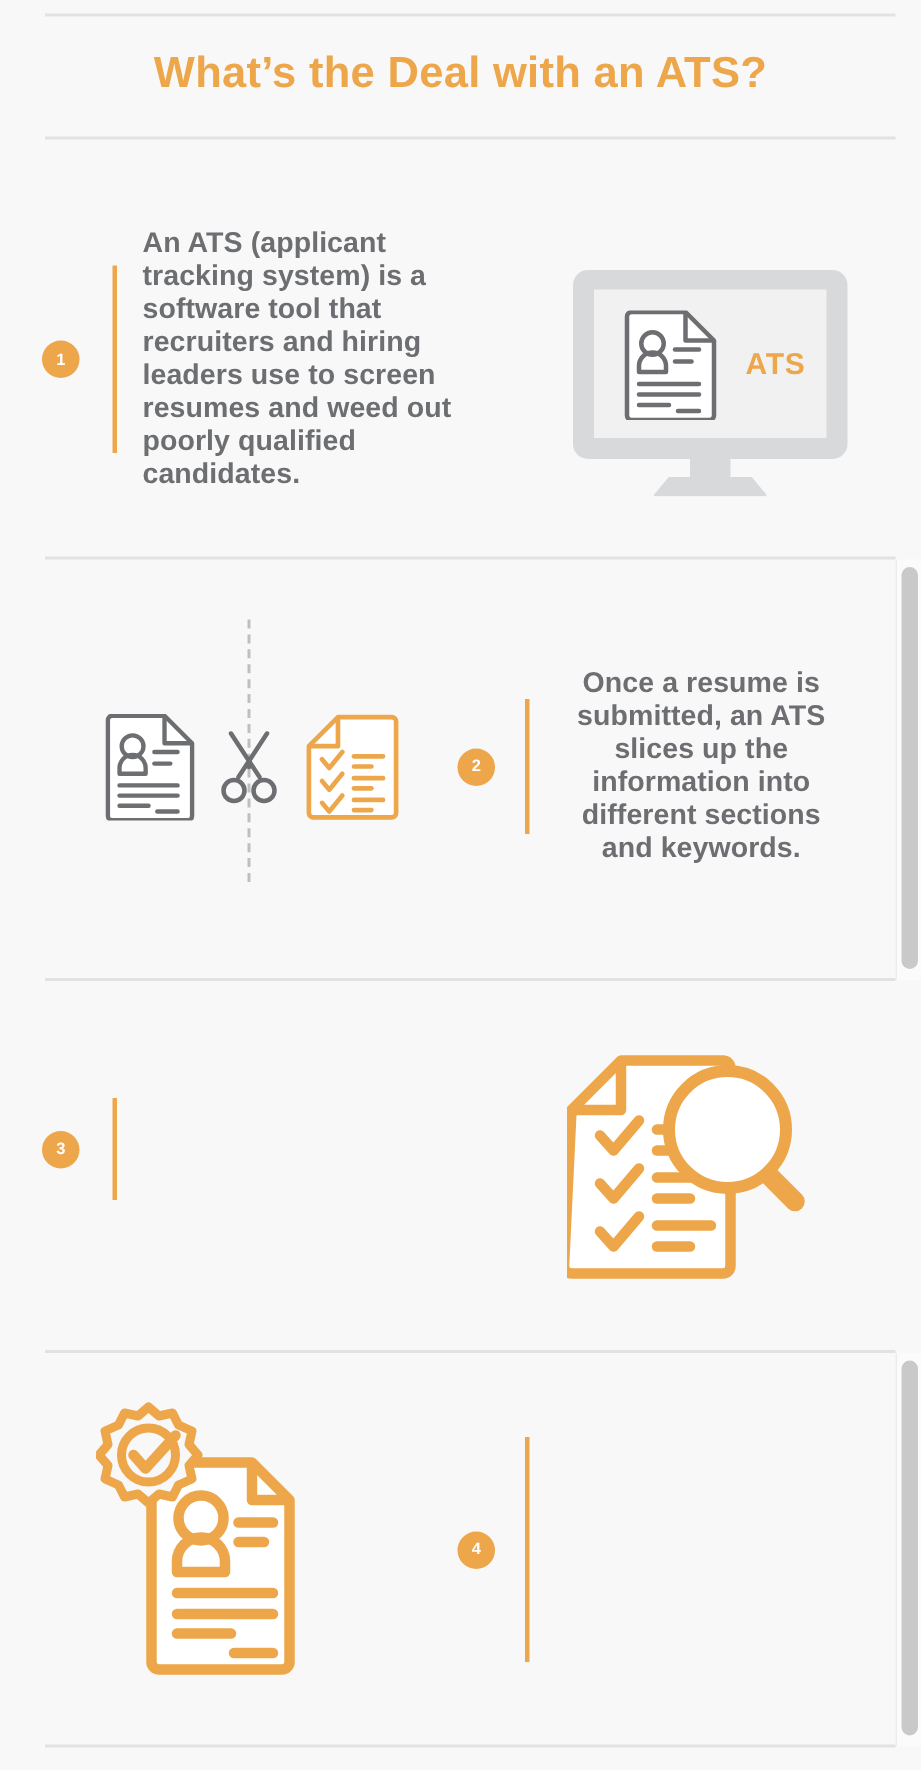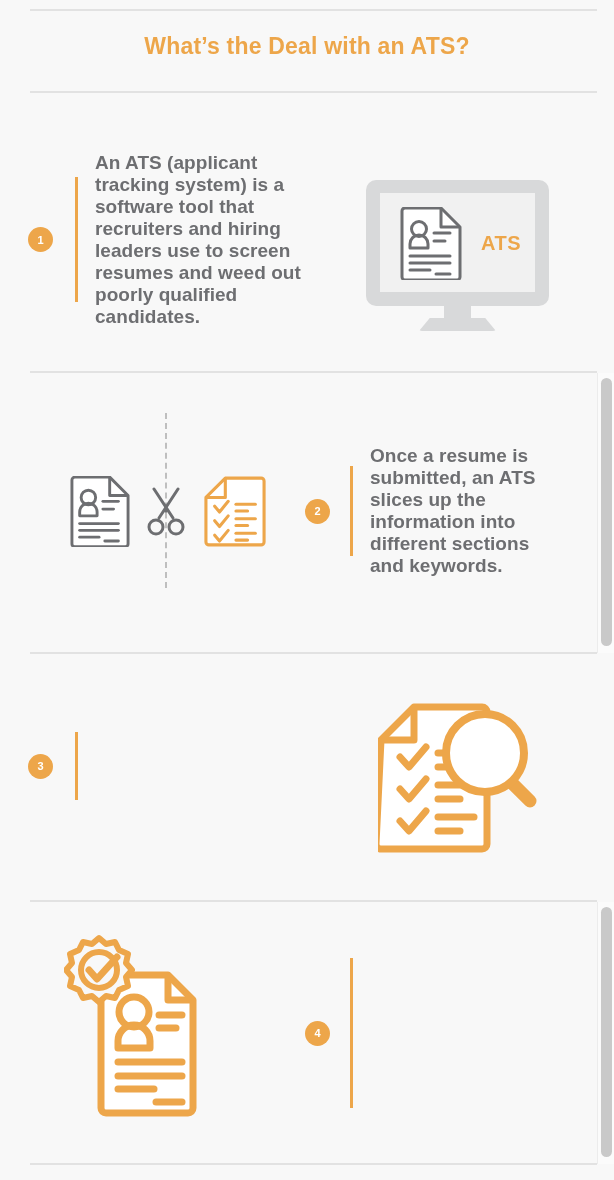--- a/index.html
+++ b/index.html
@@ -12,21 +12,21 @@
   .page { position: relative; width: 614px; height: 1180px; background: #f8f8f8; }
 
   .divider {
     position: absolute; left: 30px; width: 567px; height: 2px;
     background: #e2e2e2;
   }
 
   .title {
     position: absolute; left: 0; top: 33px; width: 614px;
     text-align: center;
-    font-size: 23px; font-weight: bold; letter-spacing: 0.2px;
+    font-size: 29px; font-weight: bold; letter-spacing: 0.2px;
     color: #eda64a;
   }
 
   
   .row { position: absolute; }
 
   .textblock { position: absolute; display: flex; align-items: center; }
   .badge {
     width: 25px; height: 25px; border-radius: 50%;
     background: #eda64a; color: #ffffff;
@@ -92,21 +92,21 @@
   <div class="divider" style="top:91px;"></div>
 
   <div class="row" style="left:0;top:100px;width:614px;height:272px;">
 
     <div class="textblock" style="left:28px;top:77px;width:275px;height:125px;">
       <div class="badge">1</div>
       <div class="bar" style="height:125px;margin-left:22px;"></div>
       <div class="para" style="margin-left:17px;width:208px;">An ATS (applicant tracking system) is a software tool that recruiters and hiring leaders use to screen resumes and weed out poorly qualified candidates.</div>
     </div>
 
-    <div class="illu" style="left:366px;top:80px;width:183px;height:152px;">
+    <div class="illu" style="left:382px;top:80px;width:183px;height:152px;">
       <div class="monitor-body"></div>
       <div class="monitor-screen"></div>
       <div class="monitor-neck"></div>
       <div class="monitor-base"></div>
 
       <svg style="position:absolute;left:34px;top:27px;" width="62" height="73" viewBox="0 0 62 73">
         <path d="M2 4 a3 3 0 0 1 3-3 h36 l19 19 v50 a3 3 0 0 1 -3 3 h-52 a3 3 0 0 1 -3 -3 z" fill="#ffffff" stroke="#6d6e71" stroke-width="3" stroke-linejoin="round"></path>
         <path d="M41 1 v19 h19" fill="none" stroke="#6d6e71" stroke-width="3" stroke-linejoin="round"></path>
         <circle cx="19" cy="22" r="7.5" fill="none" stroke="#6d6e71" stroke-width="3"></circle>
         <path d="M10 41 v-4 a9 9 0 0 1 18 0 v4 z" fill="none" stroke="#6d6e71" stroke-width="3" stroke-linejoin="round"></path>
@@ -163,21 +163,21 @@
       <line x1="33" y1="36" x2="45" y2="36" stroke="#eda64a" stroke-width="3.2" stroke-linecap="round"></line>
       <line x1="33" y1="44" x2="53" y2="44" stroke="#eda64a" stroke-width="3.2" stroke-linecap="round"></line>
       <line x1="33" y1="51" x2="45" y2="51" stroke="#eda64a" stroke-width="3.2" stroke-linecap="round"></line>
       <line x1="33" y1="59" x2="53" y2="59" stroke="#eda64a" stroke-width="3.2" stroke-linecap="round"></line>
       <line x1="33" y1="66" x2="45" y2="66" stroke="#eda64a" stroke-width="3.2" stroke-linecap="round"></line>
     </svg>
 
     <div class="textblock" style="left:305px;top:93px;width:260px;height:90px;">
       <div class="badge">2</div>
       <div class="bar" style="height:90px;margin-left:20px;"></div>
-      <div class="para" style="margin-left:17px;width:200px;">Once a resume is submitted, an ATS slices up the information into different sections and keywords.</div>
+      <div class="para" style="margin-left:17px;width:200px;text-align:center;">Once a resume is submitted, an ATS slices up the information into different sections and keywords.</div>
     </div>
   </div>
 
   <div class="divider" style="top:652px;"></div>
 
   <div class="row" style="left:0;top:654px;width:614px;height:247px;">
 
     <div class="textblock" style="left:28px;top:78px;width:280px;height:68px;">
       <div class="badge">3</div>
       <div class="bar" style="height:68px;margin-left:22px;"></div>

